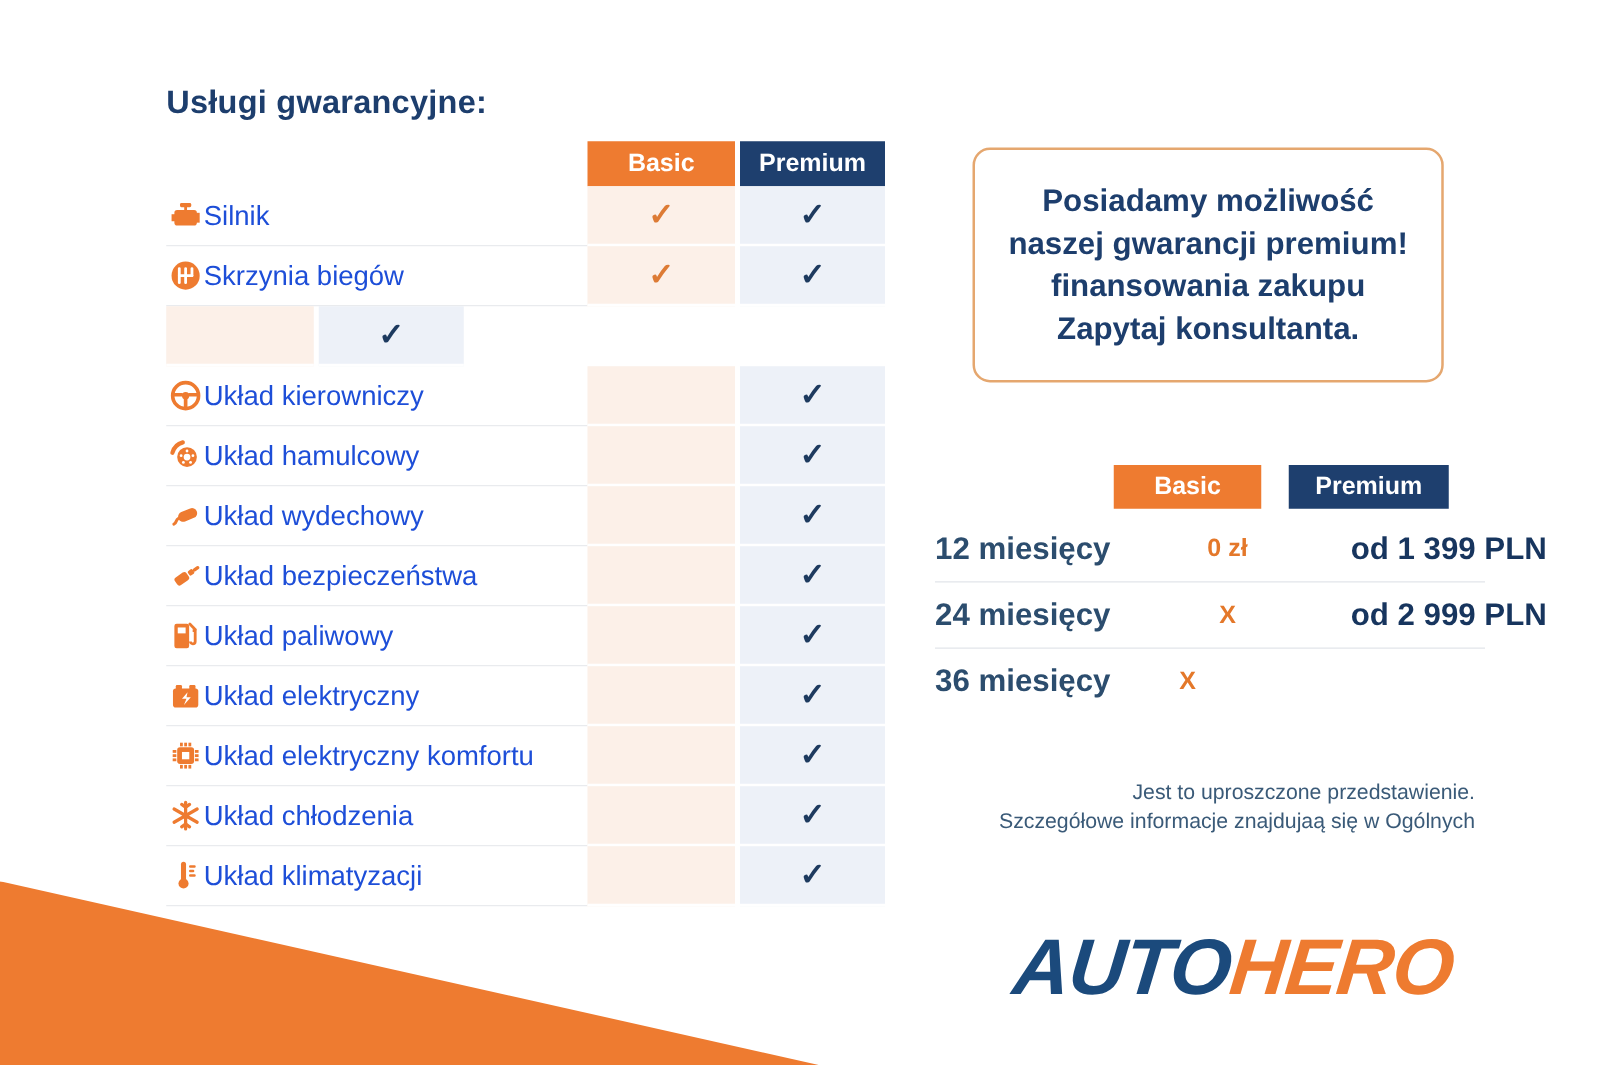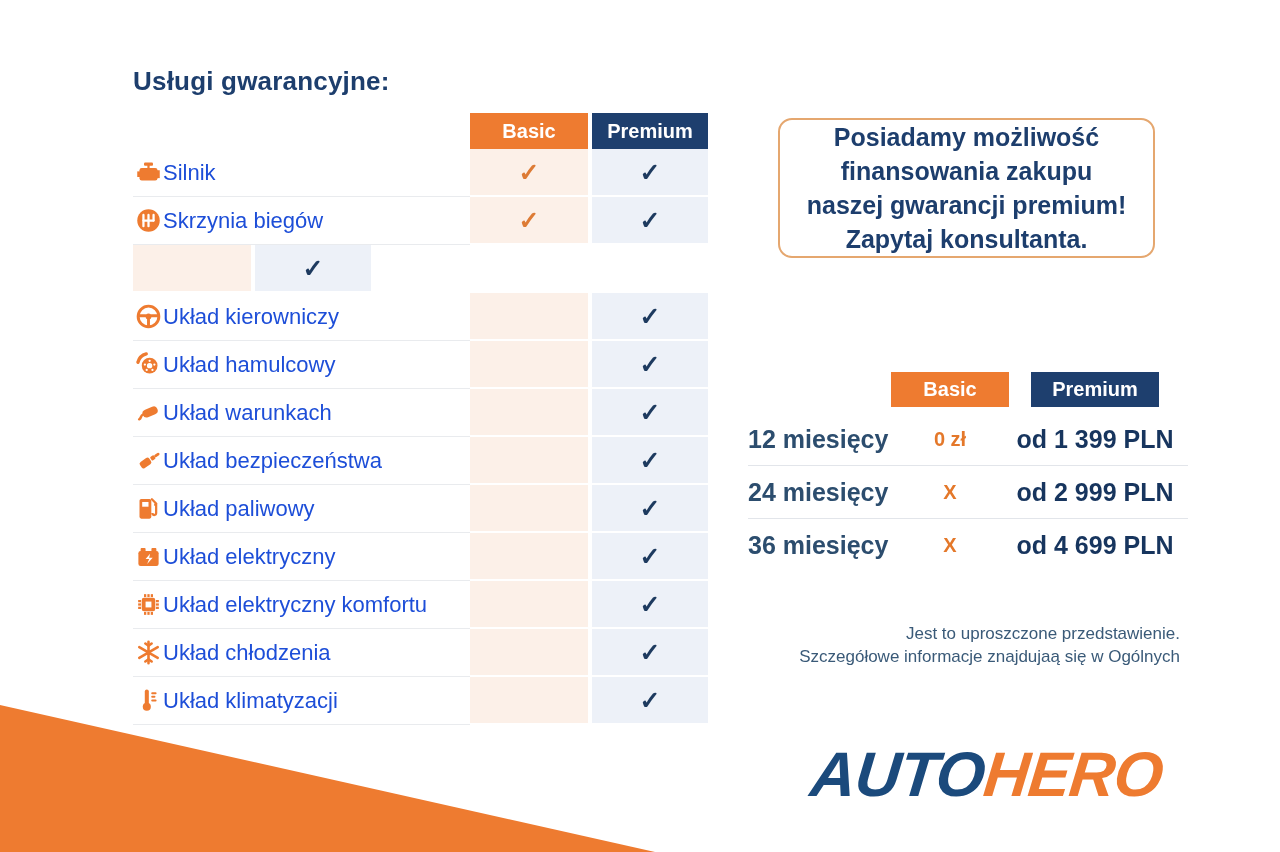--- a/index.html
+++ b/index.html
@@ -32,34 +32,34 @@
     width:118px;display:flex;align-items:center;justify-content:center;
     border-bottom:2px solid #fff;
   }
   .cell-basic{background:#fcf0e8;}
   .cell-premium{width:116px;margin-left:4px;background:#edf1f8;}
   .check{font-size:25px;font-weight:bold;line-height:1;}
   .check.basic{color:#dd7b35;}
   .check.premium{color:#1d3a5f;}
   
   .info-box{
-    position:absolute;left:778px;top:118px;width:377px;height:140px;
+    position:absolute;left:778px;top:118px;width:377px;height:188px;
     border:2px solid #e5a76f;border-radius:14px;box-sizing:border-box;
     display:flex;flex-direction:column;justify-content:center;text-align:center;
     font-size:25px;font-weight:bold;color:#1d3e6d;line-height:34px;
   }
   
   .pricing{position:absolute;left:748px;top:372px;width:440px;}
   .price-hdr{display:grid;grid-template-columns:142px 120px 170px;margin-bottom:6px;}
   .badge{height:35px;display:flex;align-items:center;justify-content:center;
     color:#fff;font-size:20px;font-weight:bold;}
   .badge.basic{width:118px;margin:0 auto;background:#ee7b30;}
   .badge.premium{width:128px;margin:0 auto;background:#1e3f6e;}
   .price-row{display:grid;grid-template-columns:142px 120px 170px;height:52px;align-items:center;}
-  .price-row:not(:last-child){border-bottom:1px solid #e2e5ea;}
+  .price-row:not(:last-child){border-bottom:1px solid #e2e5ea;gap:32px;}
   .price-term{font-size:25px;font-weight:bold;color:#2c4d6e;}
   .price-basic{text-align:center;font-size:20px;font-weight:bold;color:#e4782a;}
   .price-premium{text-align:center;font-size:25px;font-weight:bold;color:#17355e;}
   
   .disclaimer{
     position:absolute;left:732px;top:622px;width:448px;text-align:right;
     font-size:17px;line-height:23px;color:#3a5a78;
   }
   .disclaimer .site{font-weight:bold;color:#2f4f68;}
   
@@ -192,21 +192,21 @@
   <div class="srv-row">
     <div class="srv-label-area">
       <span class="srv-icon">
               <svg viewBox="0 0 24 24">
                 <g transform="rotate(-22 12 12)">
                   <rect x="6.5" y="8.5" width="14" height="7.2" rx="3.6" fill="#ee7b30"></rect>
                   <path d="M2 14.5c2.4 0 2.2-2.6 4.6-2.6" fill="none" stroke="#ee7b30" stroke-width="2.2" stroke-linecap="round"></path>
                 </g>
               </svg>
             </span>
-      <span class="srv-label">Układ warunkach</span>
+      <span class="srv-label">Układ wydechowy</span>
     </div>
     <div class="cell-basic">
             <span class="check basic"></span>
           </div>
     <div class="cell-premium">
             <span class="check premium">✓</span>
           </div>
   </div>
 
   <div class="srv-row">
@@ -344,22 +344,22 @@
           </div>
     <div class="cell-premium">
             <span class="check premium">✓</span>
           </div>
   </div>
 </div>
   </div>
 
   <div class="info-box">
     <div>Posiadamy możliwość</div>
+    <div>naszej gwarancji premium!</div>
     <div>finansowania zakupu</div>
-    <div>naszej gwarancji premium!</div>
     <div>Zapytaj konsultanta.</div>
   </div>
 
   <div class="pricing">
     <div class="price-hdr">
       <div></div>
       <div class="badge basic">Basic</div>
       <div class="badge premium">Premium</div>
     </div>
     <div id="price-rows">
@@ -371,21 +371,20 @@
 
   <div class="price-row">
     <div class="price-term">24 miesięcy</div>
     <div class="price-basic">X</div>
     <div class="price-premium">od 2 999 PLN</div>
   </div>
 
   <div class="price-row">
     <div class="price-term">36 miesięcy</div>
     <div class="price-basic">X</div>
-    <div class="price-premium">od 4 699 PLN</div>
   </div>
 </div>
   </div>
 
   <div class="disclaimer">
     <div>Jest to uproszczone przedstawienie.</div>
     <div>Szczegółowe informacje znajdujaą się w Ogólnych</div>
   </div>
 
   <div class="logo">

